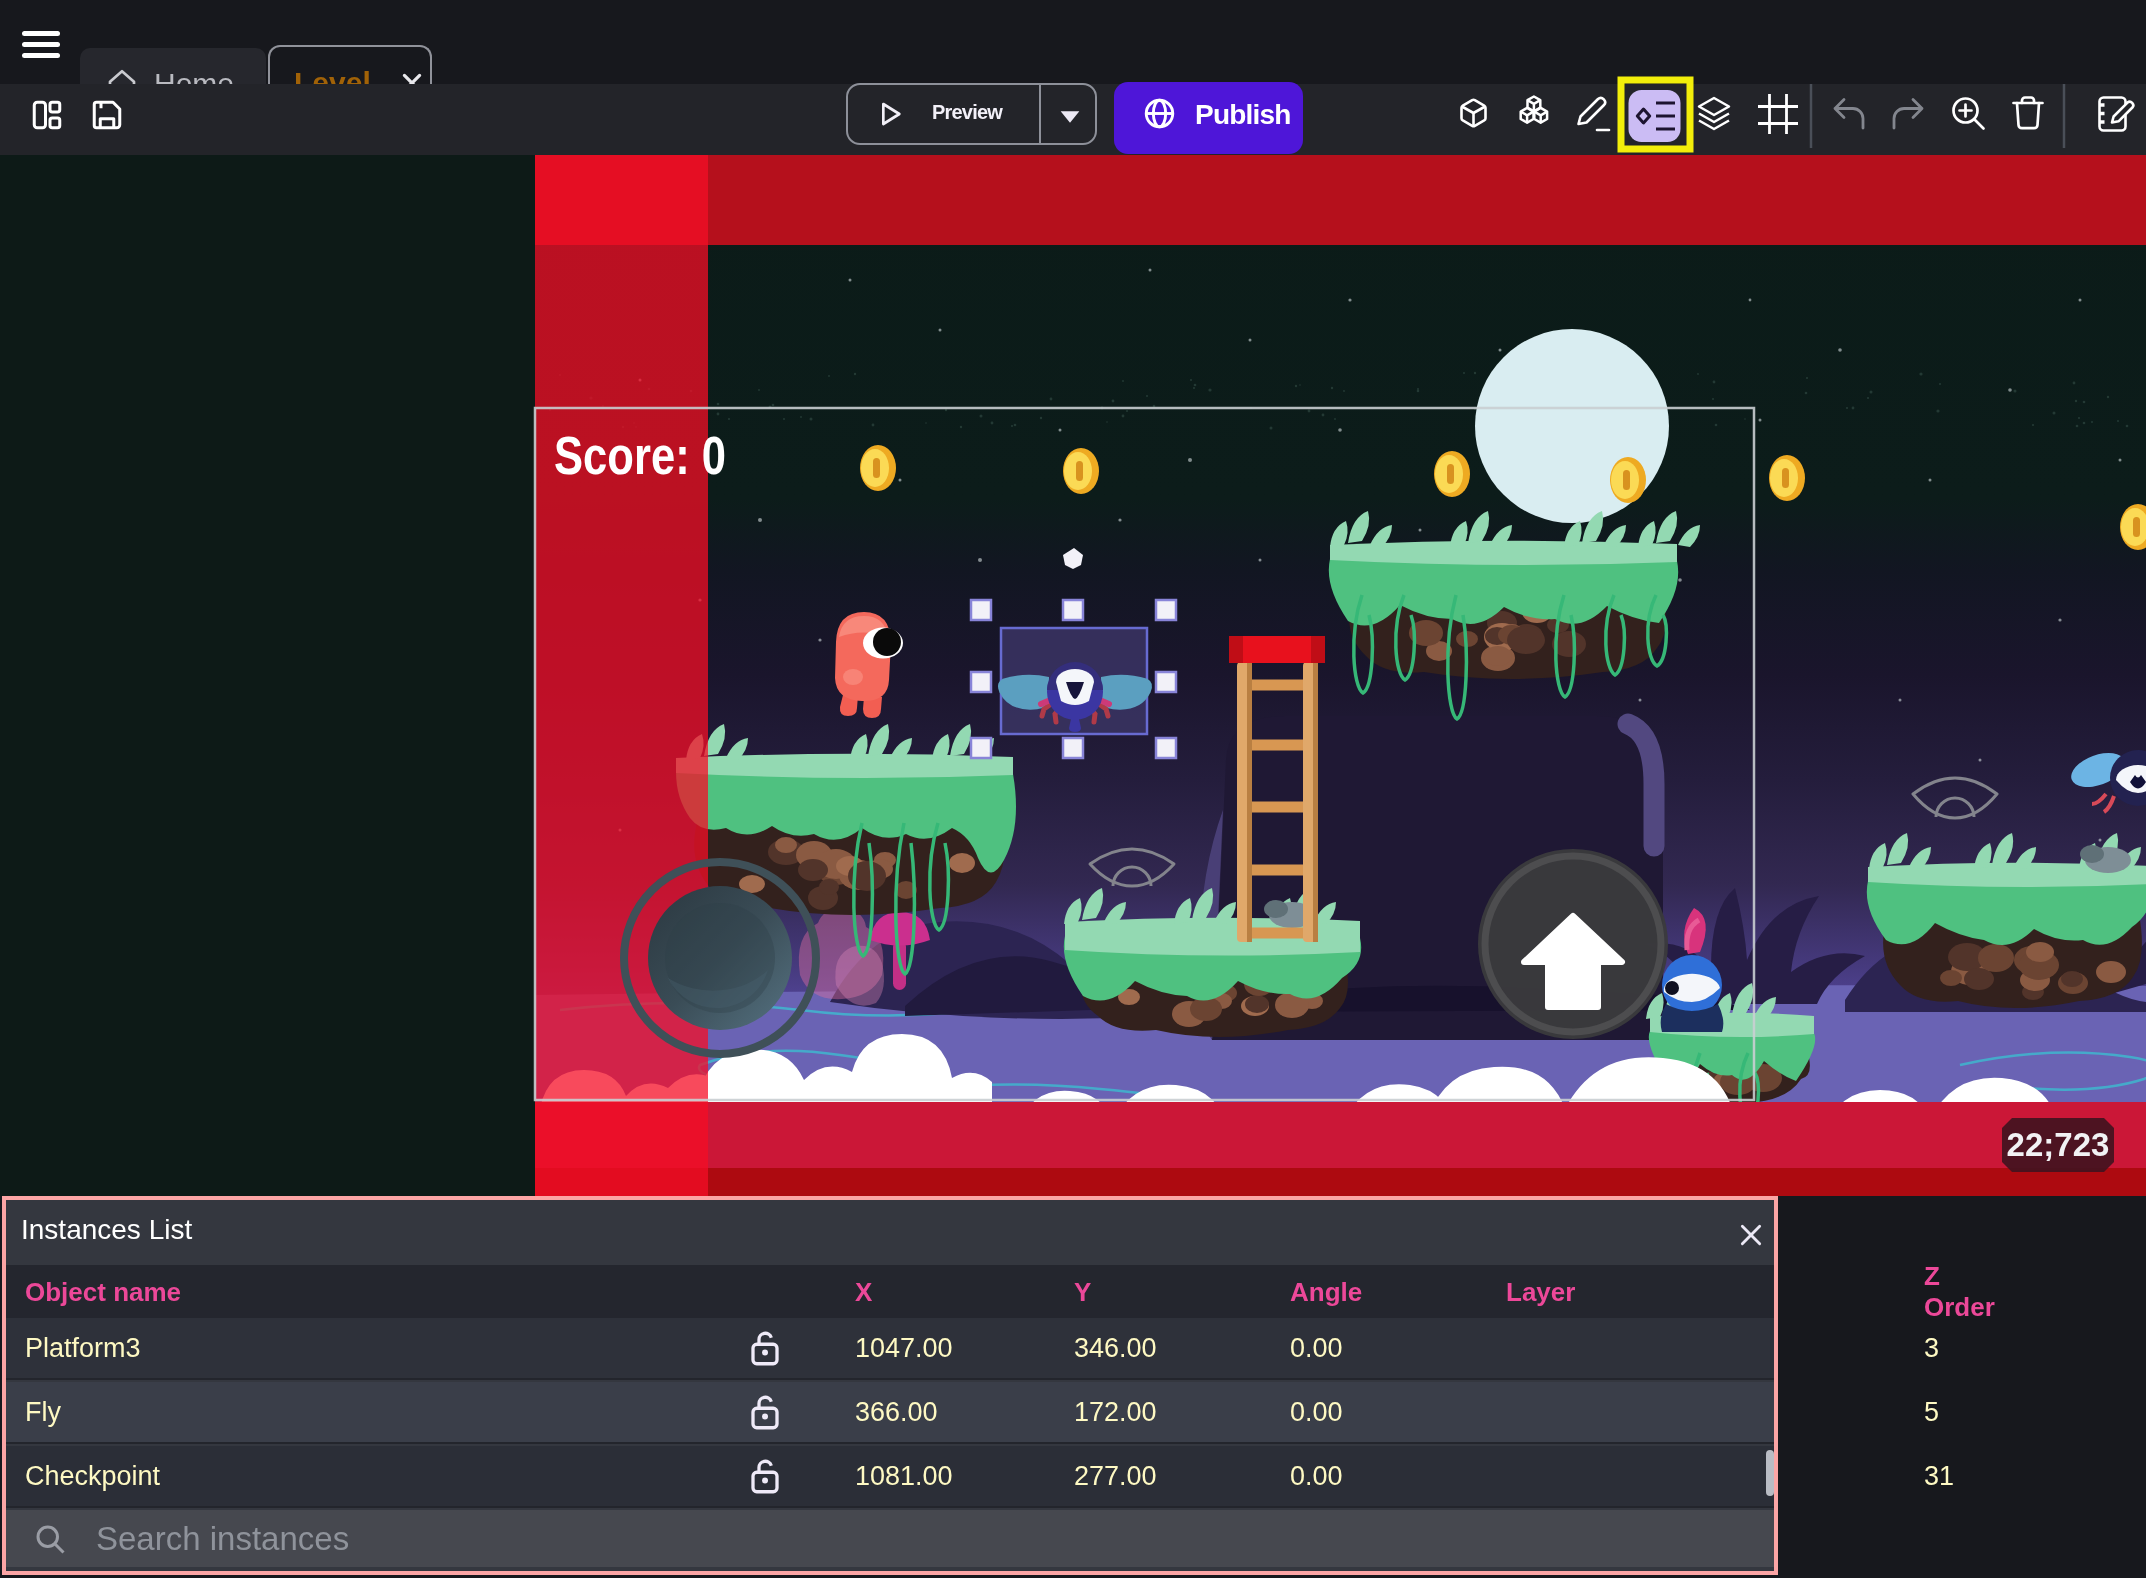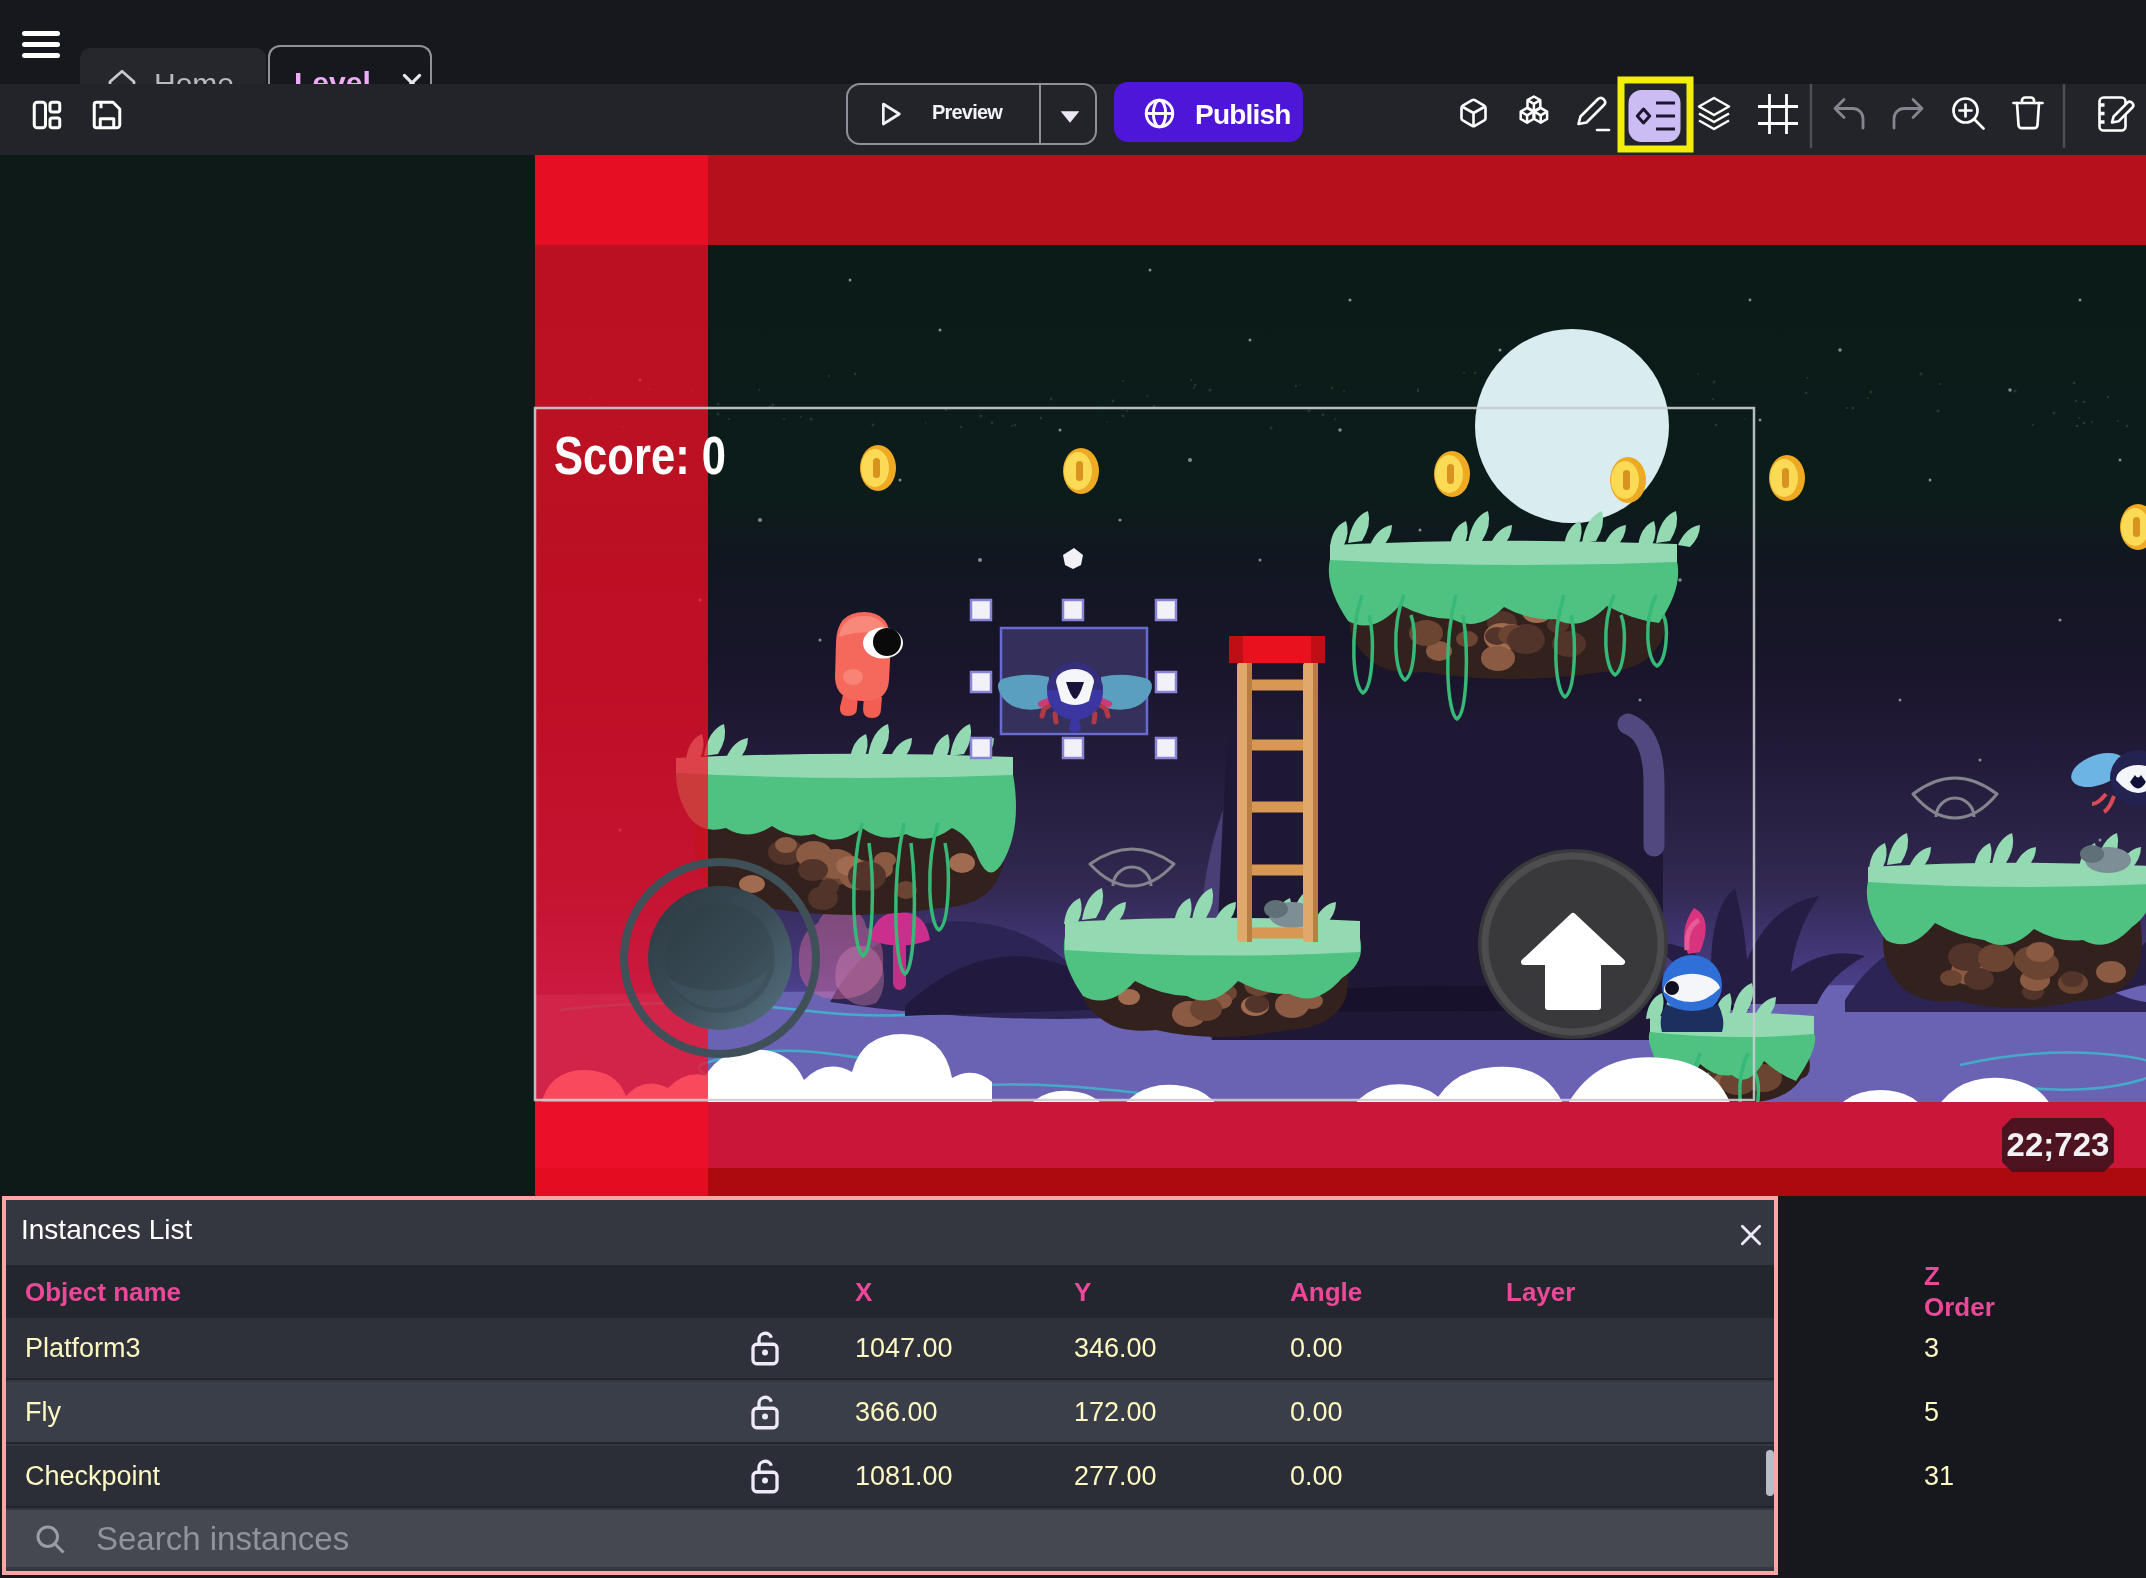--- a/index.html
+++ b/index.html
@@ -8,32 +8,32 @@
   #app { position:relative; width:2146px; height:1578px; }
 
   
   #tabbar { position:absolute; left:0; top:0; width:2146px; height:84px; background:#17181d; }
   #burger { position:absolute; left:22px; top:31px; width:38px; height:27px; }
   #burger div { height:4.5px; background:#fff; border-radius:3px; margin-bottom:6.5px; }
   .tab { position:absolute; top:13px; height:71px; background:#26272d; border-radius:10px 10px 0 0;
     display:flex; align-items:center; color:#b9bac0; font-size:30px;margin-top:35px; }
   #tab-home { left:80px; width:186px; }
   #tab-level { left:268px; top:10px; height:74px; width:164px; background:#17181d;
-    border:2px solid #90929a; border-bottom:none; border-radius:12px 12px 0 0; color:#f0abfc; font-weight:bold; }
+    border:2px solid #90929a; border-bottom:none; border-radius:12px 12px 0 0; color:#a16207; font-weight:bold; }
   #tab-events { left:435px; width:282px; }
   .xmark { stroke:#e8e8ec; stroke-width:3; stroke-linecap:round; }
 
   
   #toolbar { position:absolute; left:0; top:84px; width:2146px; height:71px; background:#232429; }
   .ticon { position:absolute; top:0; }
   #btn-preview { position:absolute; left:846px; top:-1px; width:251px; height:62px;
     border:2px solid #8d9099; border-radius:14px; }
   #btn-preview .label { position:absolute; left:84px; top:16px; color:#f2f0f8; font-weight:bold; font-size:20px; letter-spacing:-0.8px; }
   #btn-preview .divider { position:absolute; left:191px; top:0; bottom:0; width:2px; background:#8d9099; }
-  #btn-publish { position:absolute; left:1114px; top:-2px; width:189px; height:60px; background:#4e16d8;
+  #btn-publish { position:absolute; left:1114px; top:-2px; width:189px; height:72px; background:#4e16d8;
     border-radius:14px; }
   #btn-publish .label { position:absolute; left:81px; top:17px; color:#fff; font-weight:bold; font-size:28px; letter-spacing:-0.8px; }
 
   
   #canvas { position:absolute; left:0; top:155px; width:2146px; height:1041px; }
 
   
   #panel { position:absolute; left:2px; top:1196px; width:1776px; height:379px;
     border:4px solid #fca5a5; background:#34373f; }
   #panel .title { position:absolute; left:15px; top:14px; color:#fff; font-size:28px; font-weight:500;}

